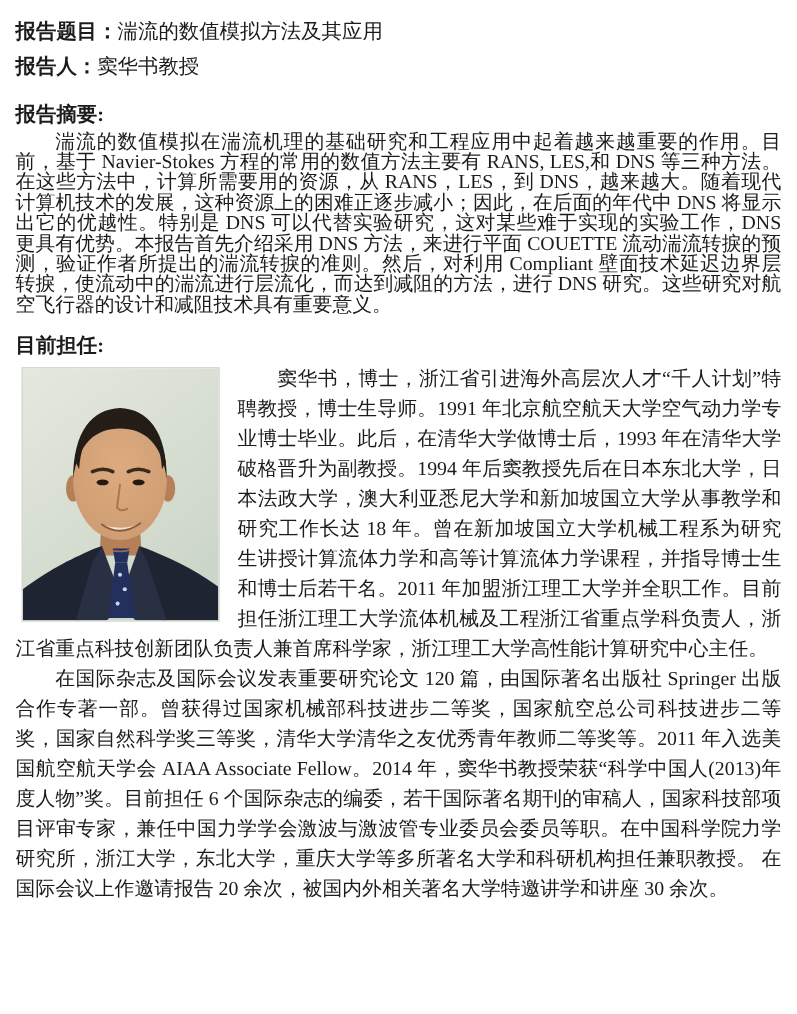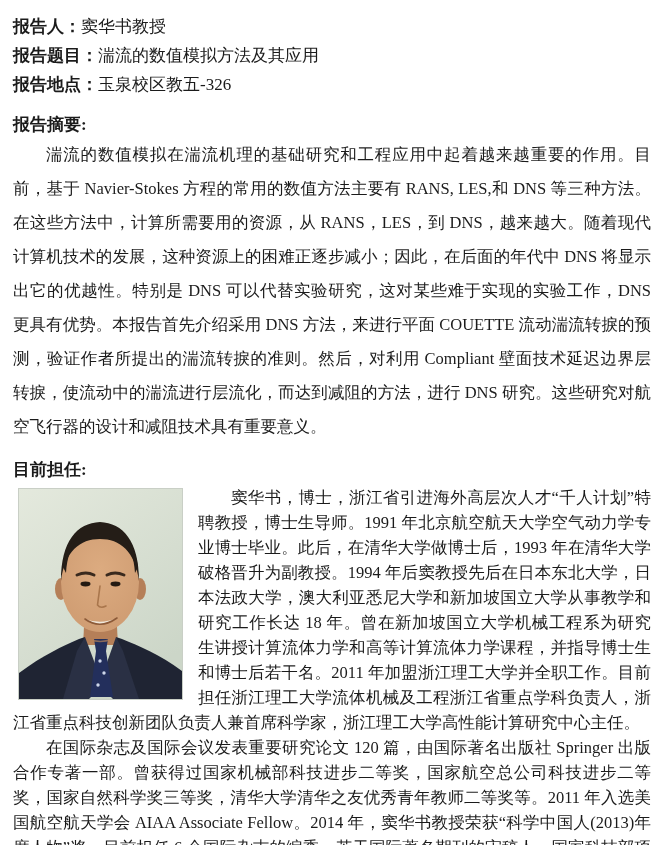--- a/index.html
+++ b/index.html
@@ -19,21 +19,21 @@
 
   
   .section-heading {
     margin:13px 0 0 0;
     font-size:17px; font-weight:bold; line-height:26px;
   }
 
   
   .para {
     margin:0;
-    font-size:16.5px; line-height:34px;
+    font-size:16.5px; line-height:17px;
     text-align:justify;
     text-indent:2em;
   }
   .bio-section { margin-top:2px; }
   .bio-section .para { line-height:25px; }
 
   
   .photo {
     float:left;
     width:163px; height:210px;
@@ -43,23 +43,22 @@
   .photo svg { display:block; width:100%; height:100%; }
 
   .clear { clear:both; }
 </style>
 </head>
 <body style="color: rgb(27, 27, 27);">
 
 <div class="page">
 
   <div class="header">
+    <p class="hrow"><span class="hlabel">报告题目：</span><span class="hvalue">湍流的数值模拟方法及其应用</span></p>
     <p class="hrow"><span class="hlabel">报告人：</span><span class="hvalue">窦华书教授</span></p>
-    <p class="hrow"><span class="hlabel">报告题目：</span><span class="hvalue">湍流的数值模拟方法及其应用</span></p>
-    <p class="hrow"><span class="hlabel">报告地点：</span><span class="hvalue">玉泉校区教五-326</span></p>
   </div>
 
   <h3 class="section-heading">报告摘要:</h3>
   <p class="para">湍流的数值模拟在湍流机理的基础研究和工程应用中起着越来越重要的作用。目前，基于 Navier-Stokes 方程的常用的数值方法主要有 RANS, LES,和 DNS 等三种方法。在这些方法中，计算所需要用的资源，从 RANS，LES，到 DNS，越来越大。随着现代计算机技术的发展，这种资源上的困难正逐步减小；因此，在后面的年代中 DNS 将显示出它的优越性。特别是 DNS 可以代替实验研究，这对某些难于实现的实验工作，DNS 更具有优势。本报告首先介绍采用 DNS 方法，来进行平面 COUETTE 流动湍流转捩的预测，验证作者所提出的湍流转捩的准则。然后，对利用 Compliant 壁面技术延迟边界层转捩，使流动中的湍流进行层流化，而达到减阻的方法，进行 DNS 研究。这些研究对航空飞行器的设计和减阻技术具有重要意义。</p>
 
   <h3 class="section-heading">目前担任:</h3>
 
   <div class="bio-section">
     <div class="photo">
       <svg viewBox="0 0 163 210" xmlns="http://www.w3.org/2000/svg">

